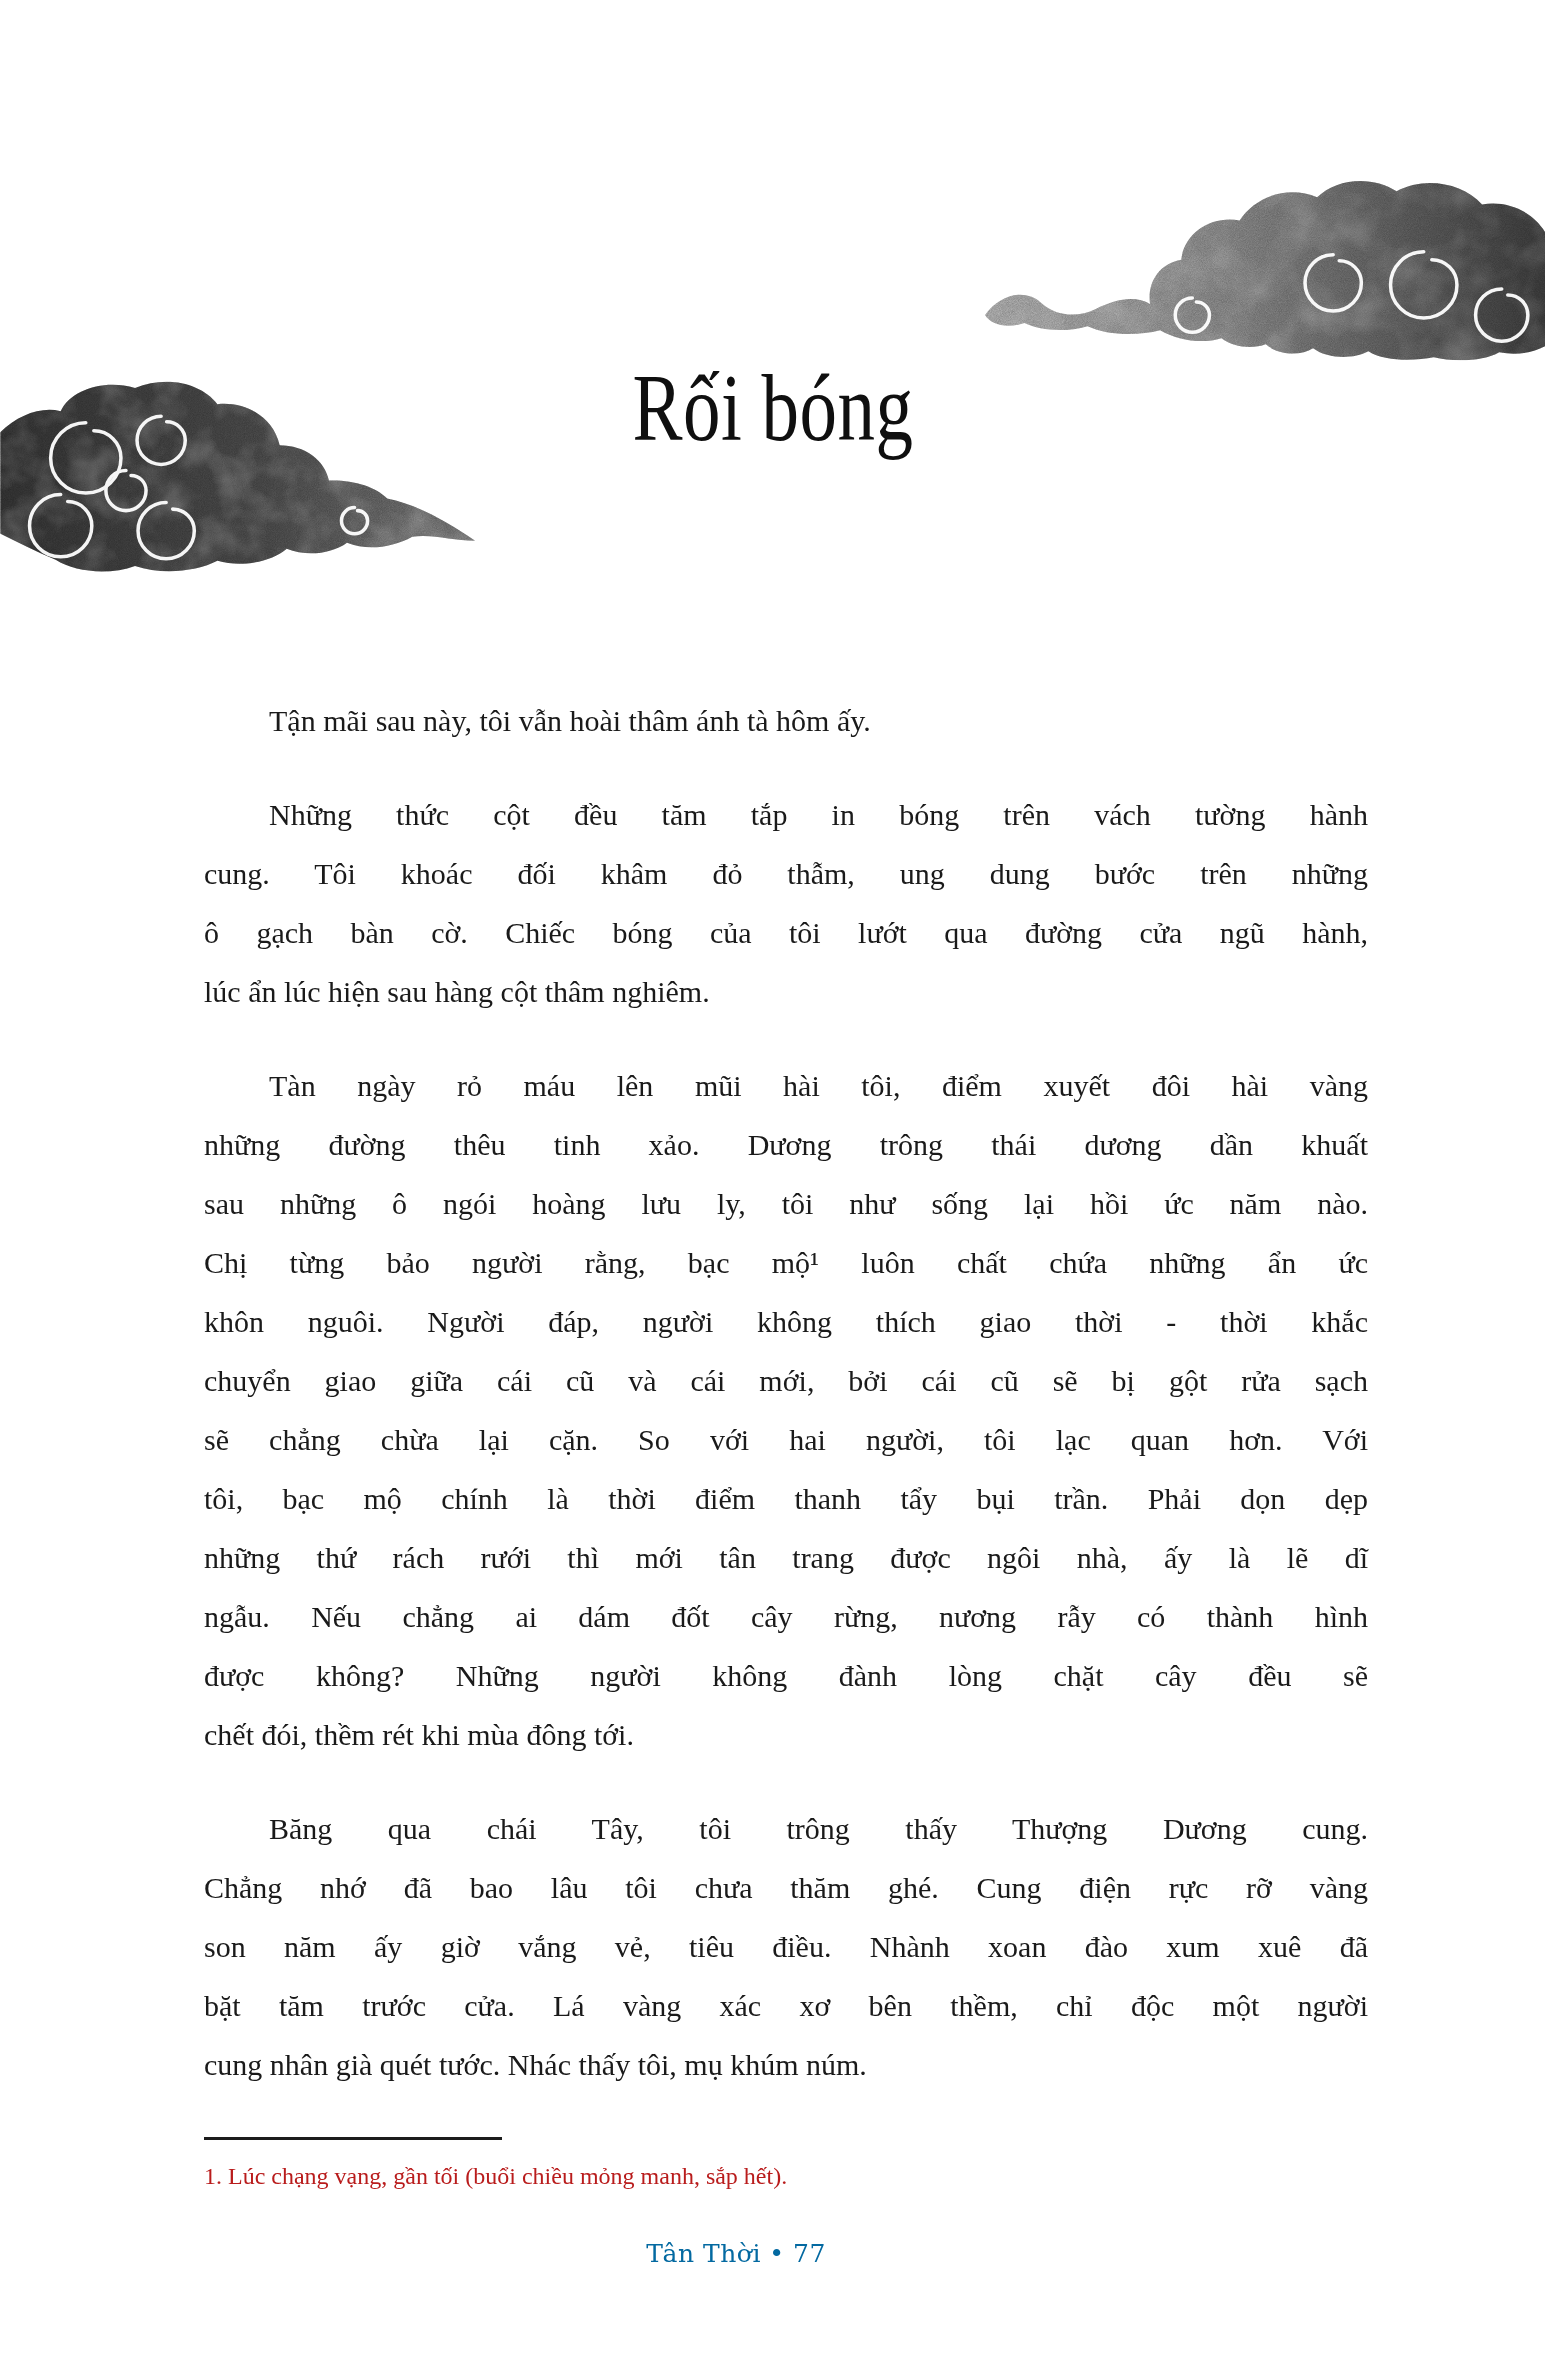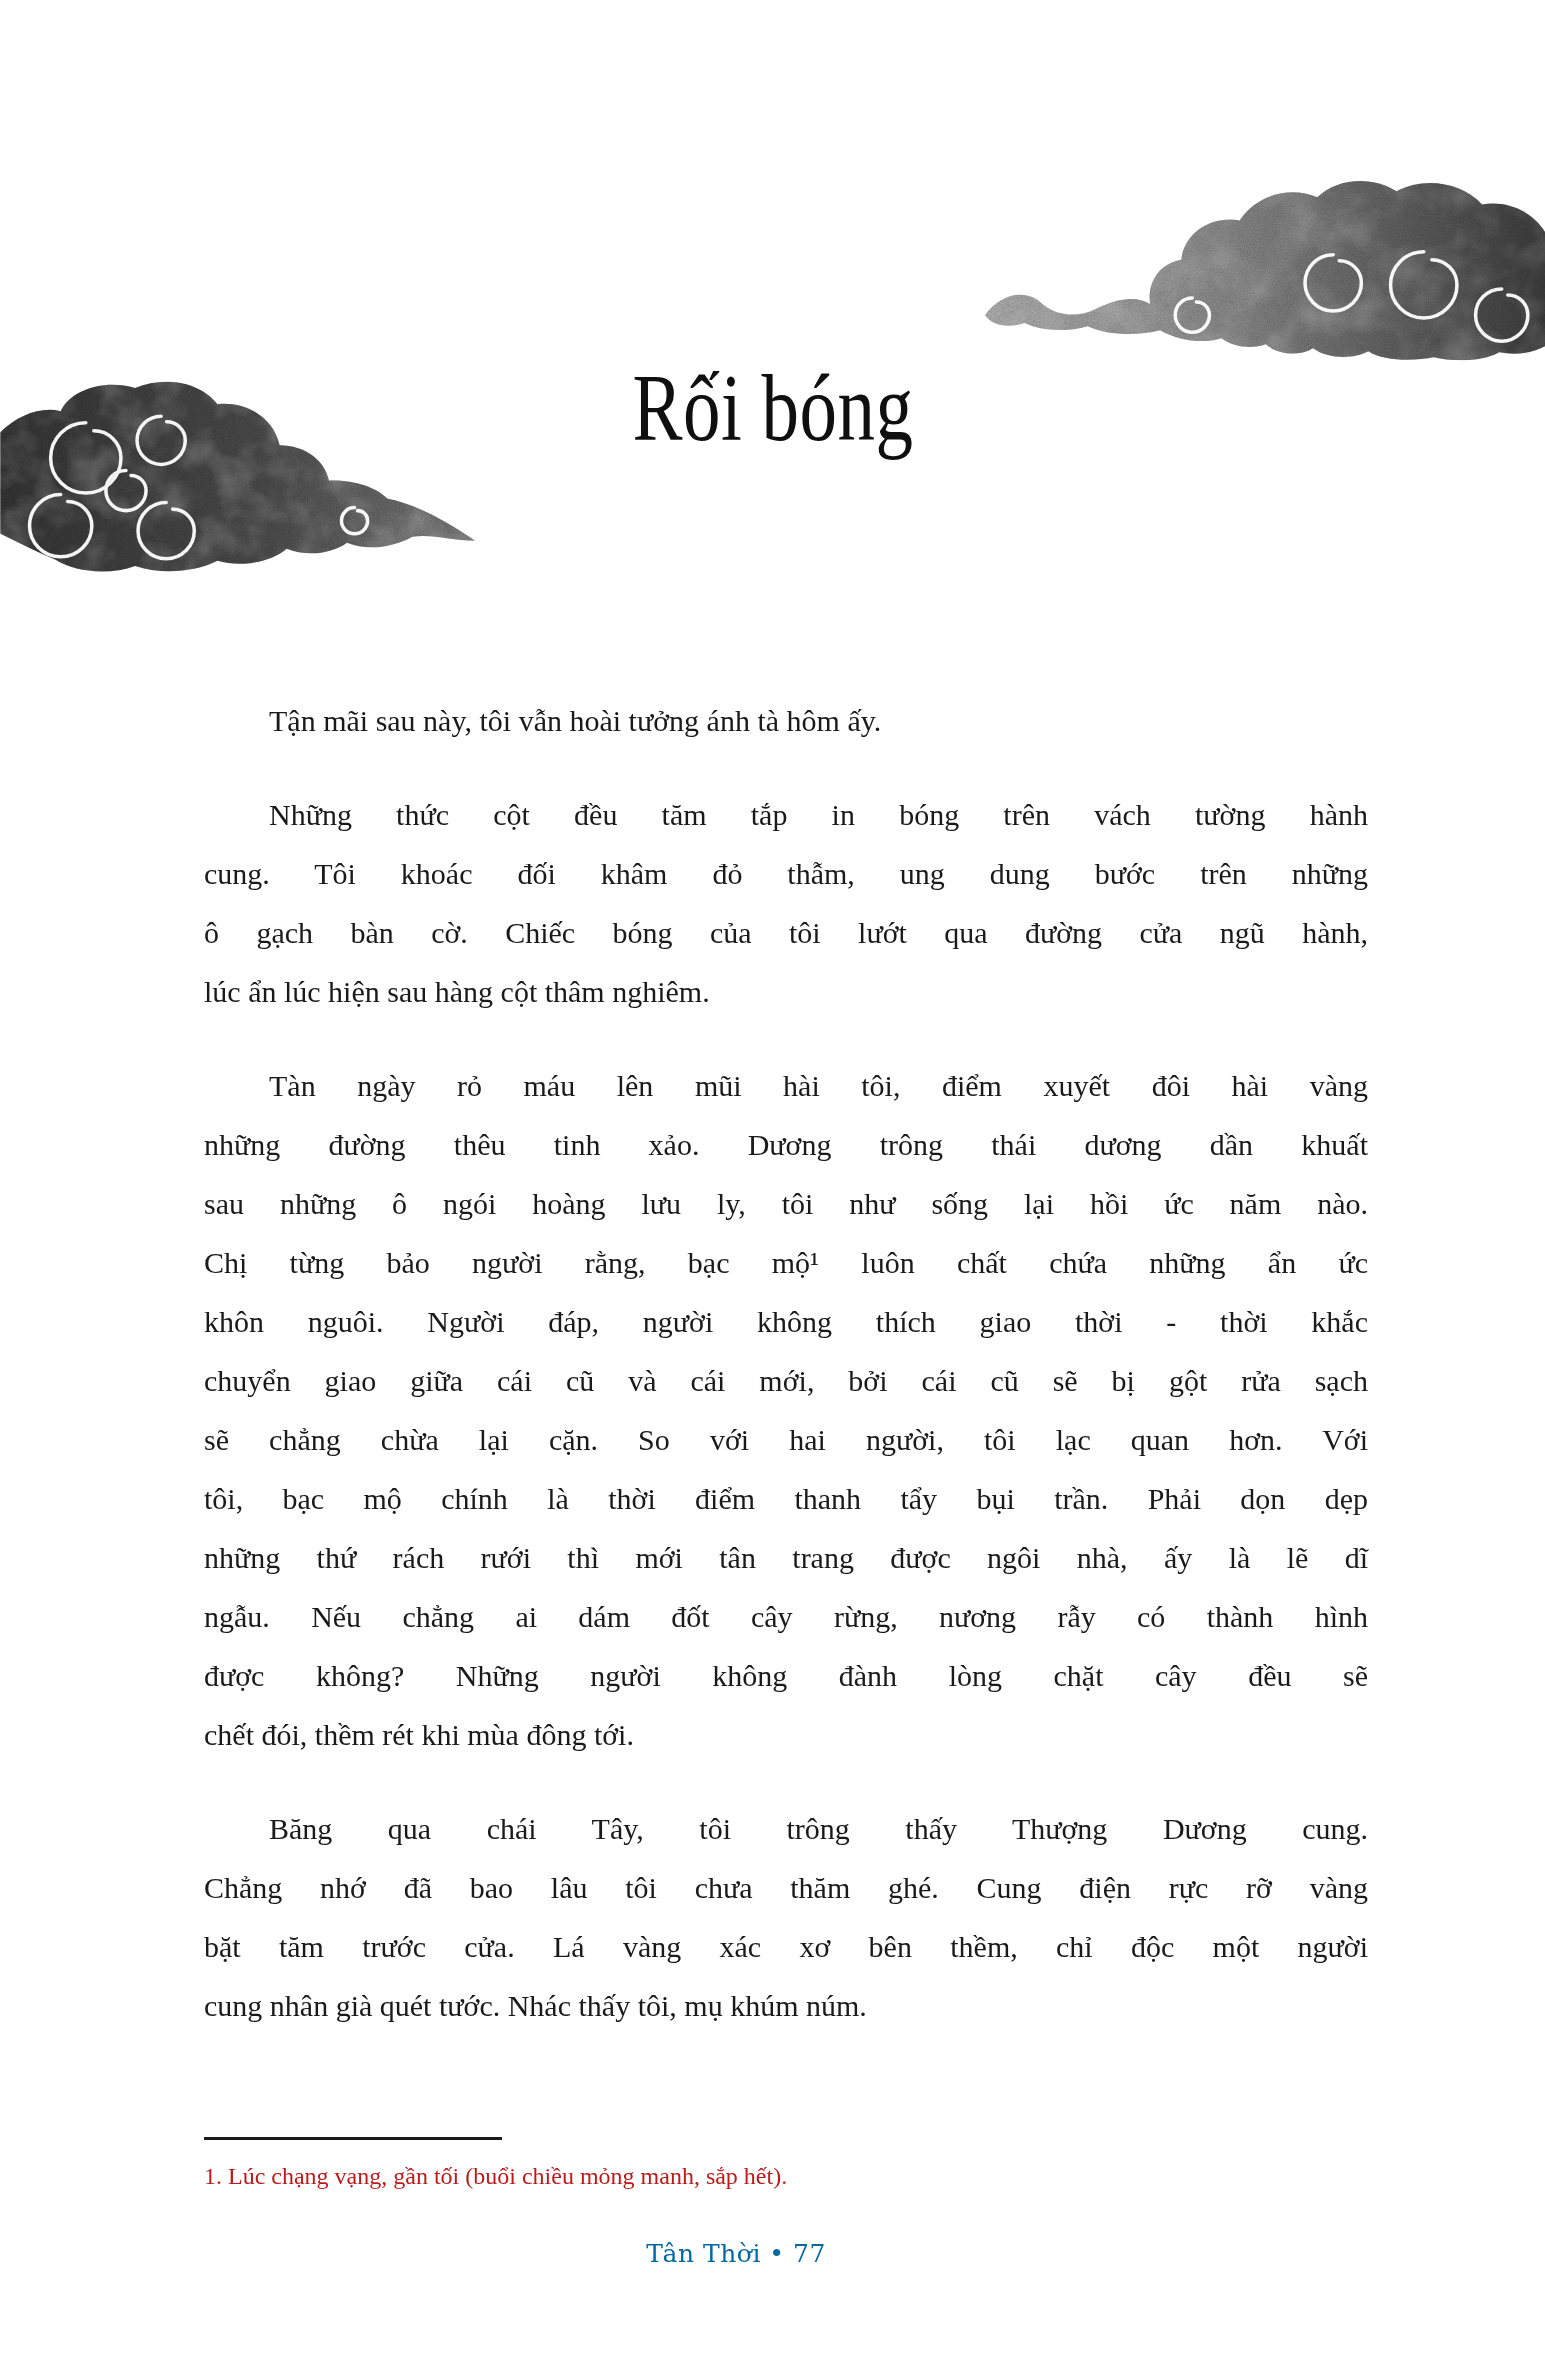--- a/index.html
+++ b/index.html
@@ -116,21 +116,21 @@
         <path d="M 705 264 a 26 26 0 1 0 26 26 a 20 20 0 0 0 -20 -20"></path>
       </g>
     </g>
   </svg>
 
   <h1 class="title">Rối bóng</h1>
 
   <div class="text-column">
 
     <div class="para">
-      <div class="line para-first para-last">Tận mãi sau này, tôi vẫn hoài tưởng ánh tà hôm ấy.</div>
+      <div class="line para-first para-last">Tận mãi sau này, tôi vẫn hoài thâm ánh tà hôm ấy.</div>
     </div>
 
     <div class="para">
       <div class="line para-first">Những thức cột đều tăm tắp in bóng trên vách tường hành</div>
       <div class="line">cung. Tôi khoác đối khâm đỏ thẫm, ung dung bước trên những</div>
       <div class="line">ô gạch bàn cờ. Chiếc bóng của tôi lướt qua đường cửa ngũ hành,</div>
       <div class="line para-last">lúc ẩn lúc hiện sau hàng cột thâm nghiêm.</div>
     </div>
 
     <div class="para">
@@ -144,20 +144,21 @@
       <div class="line">tôi, bạc mộ chính là thời điểm thanh tẩy bụi trần. Phải dọn dẹp</div>
       <div class="line">những thứ rách rưới thì mới tân trang được ngôi nhà, ấy là lẽ dĩ</div>
       <div class="line">ngẫu. Nếu chẳng ai dám đốt cây rừng, nương rẫy có thành hình</div>
       <div class="line">được không? Những người không đành lòng chặt cây đều sẽ</div>
       <div class="line para-last">chết đói, thềm rét khi mùa đông tới.</div>
     </div>
 
     <div class="para">
       <div class="line para-first">Băng qua chái Tây, tôi trông thấy Thượng Dương cung.</div>
       <div class="line">Chẳng nhớ đã bao lâu tôi chưa thăm ghé. Cung điện rực rỡ vàng</div>
+      <div class="line">son năm ấy giờ vắng vẻ, tiêu điều. Nhành xoan đào xum xuê đã</div>
       <div class="line">bặt tăm trước cửa. Lá vàng xác xơ bên thềm, chỉ độc một người</div>
       <div class="line para-last">cung nhân già quét tước. Nhác thấy tôi, mụ khúm núm.</div>
     </div>
 
   </div>
 
   <div class="footnote-rule"></div>
   <div class="footnote">1. Lúc chạng vạng, gần tối (buổi chiều mỏng manh, sắp hết).</div>
 
   <div class="footer">Tân Thời • 77</div>

